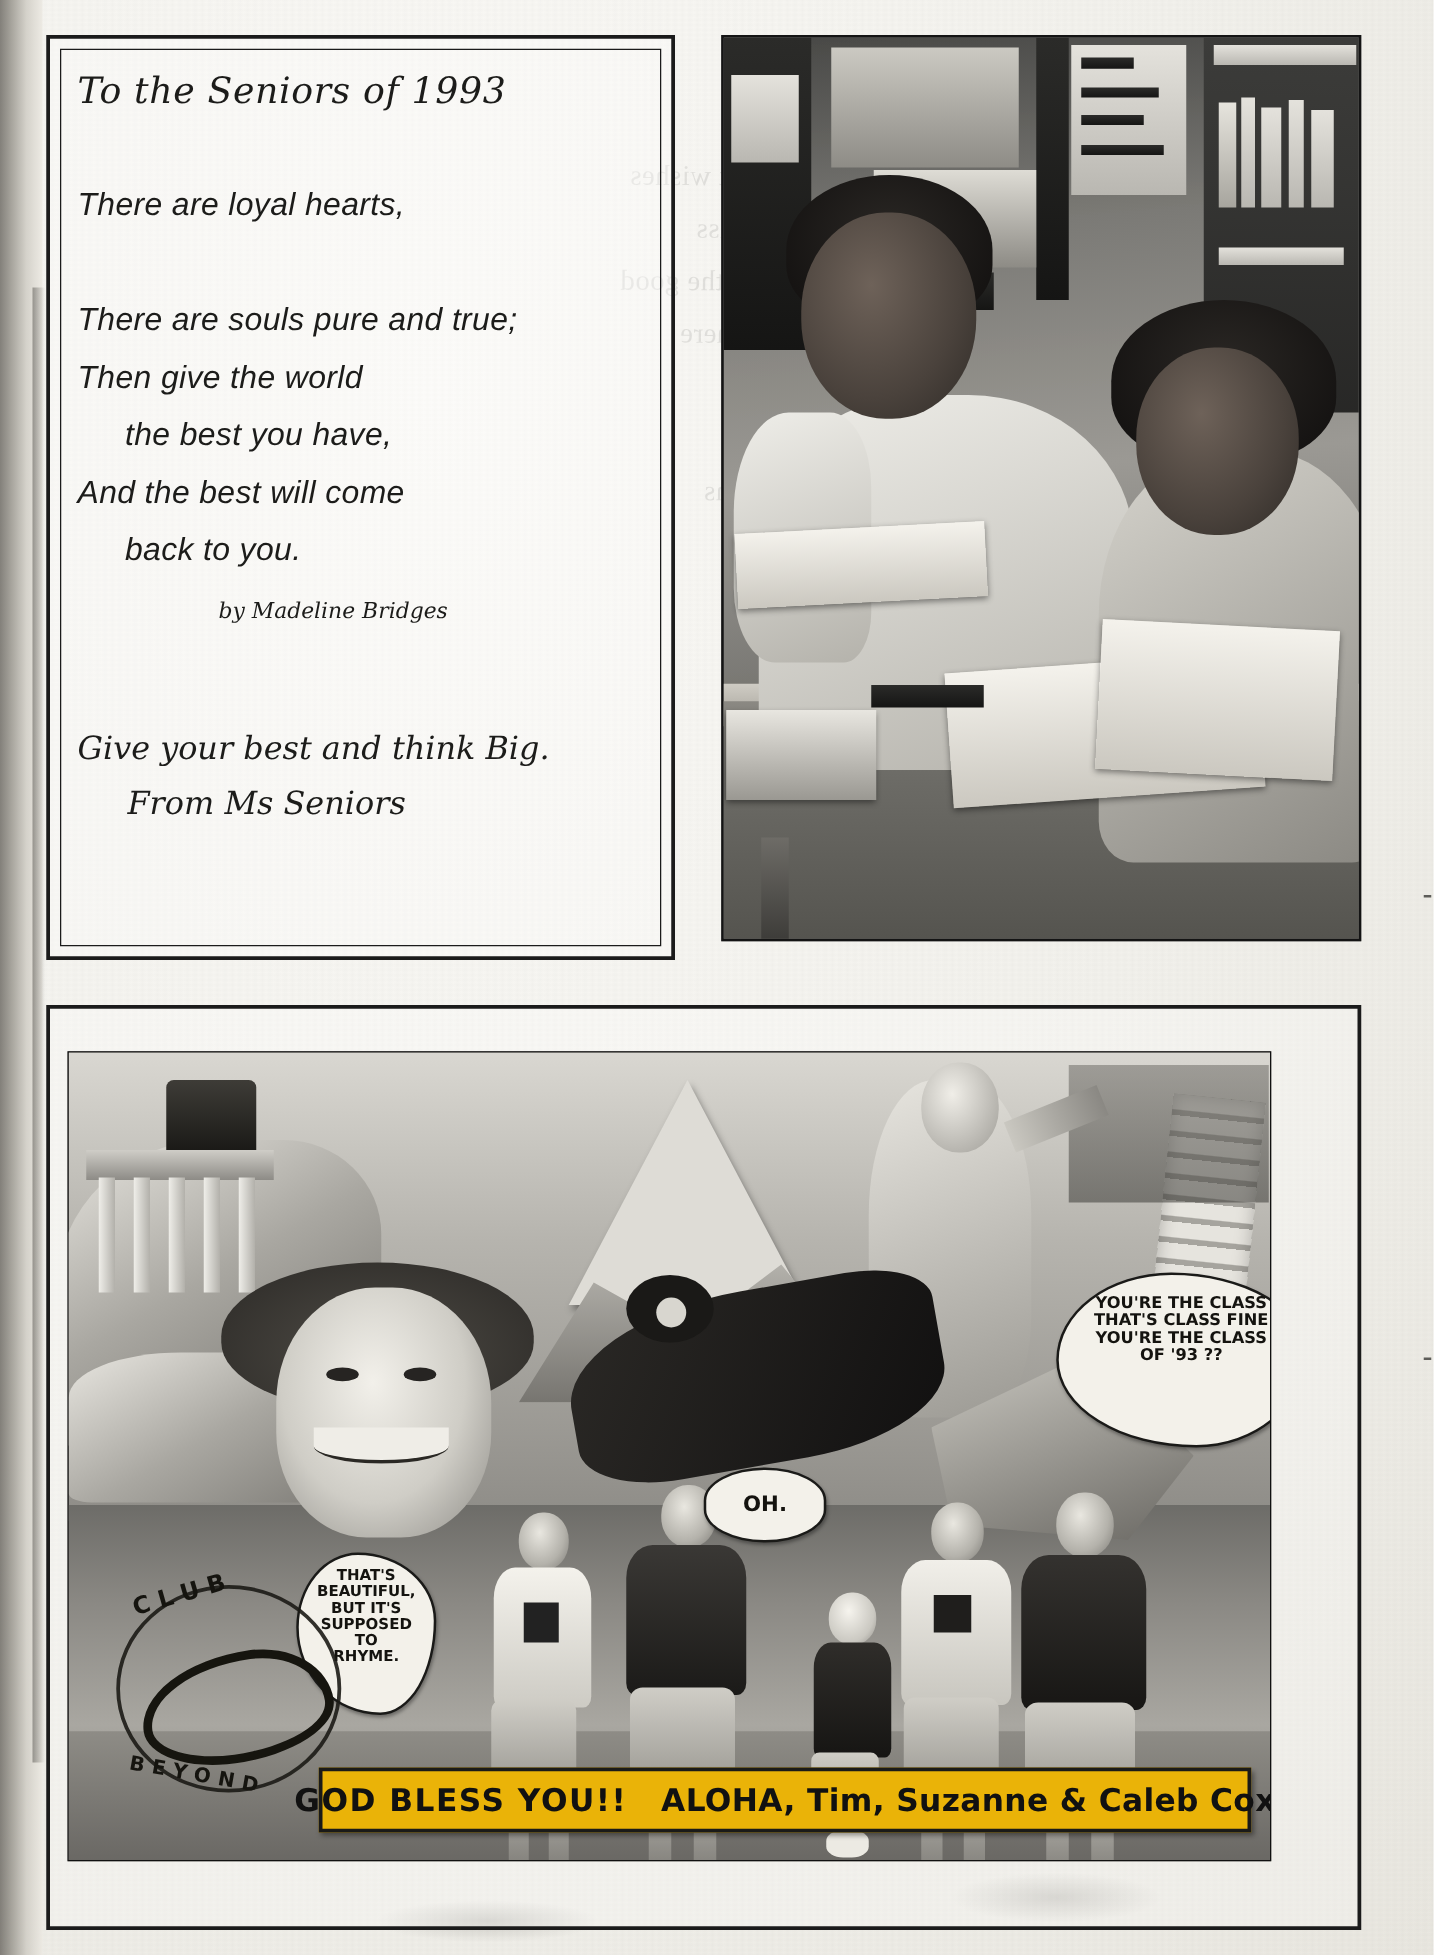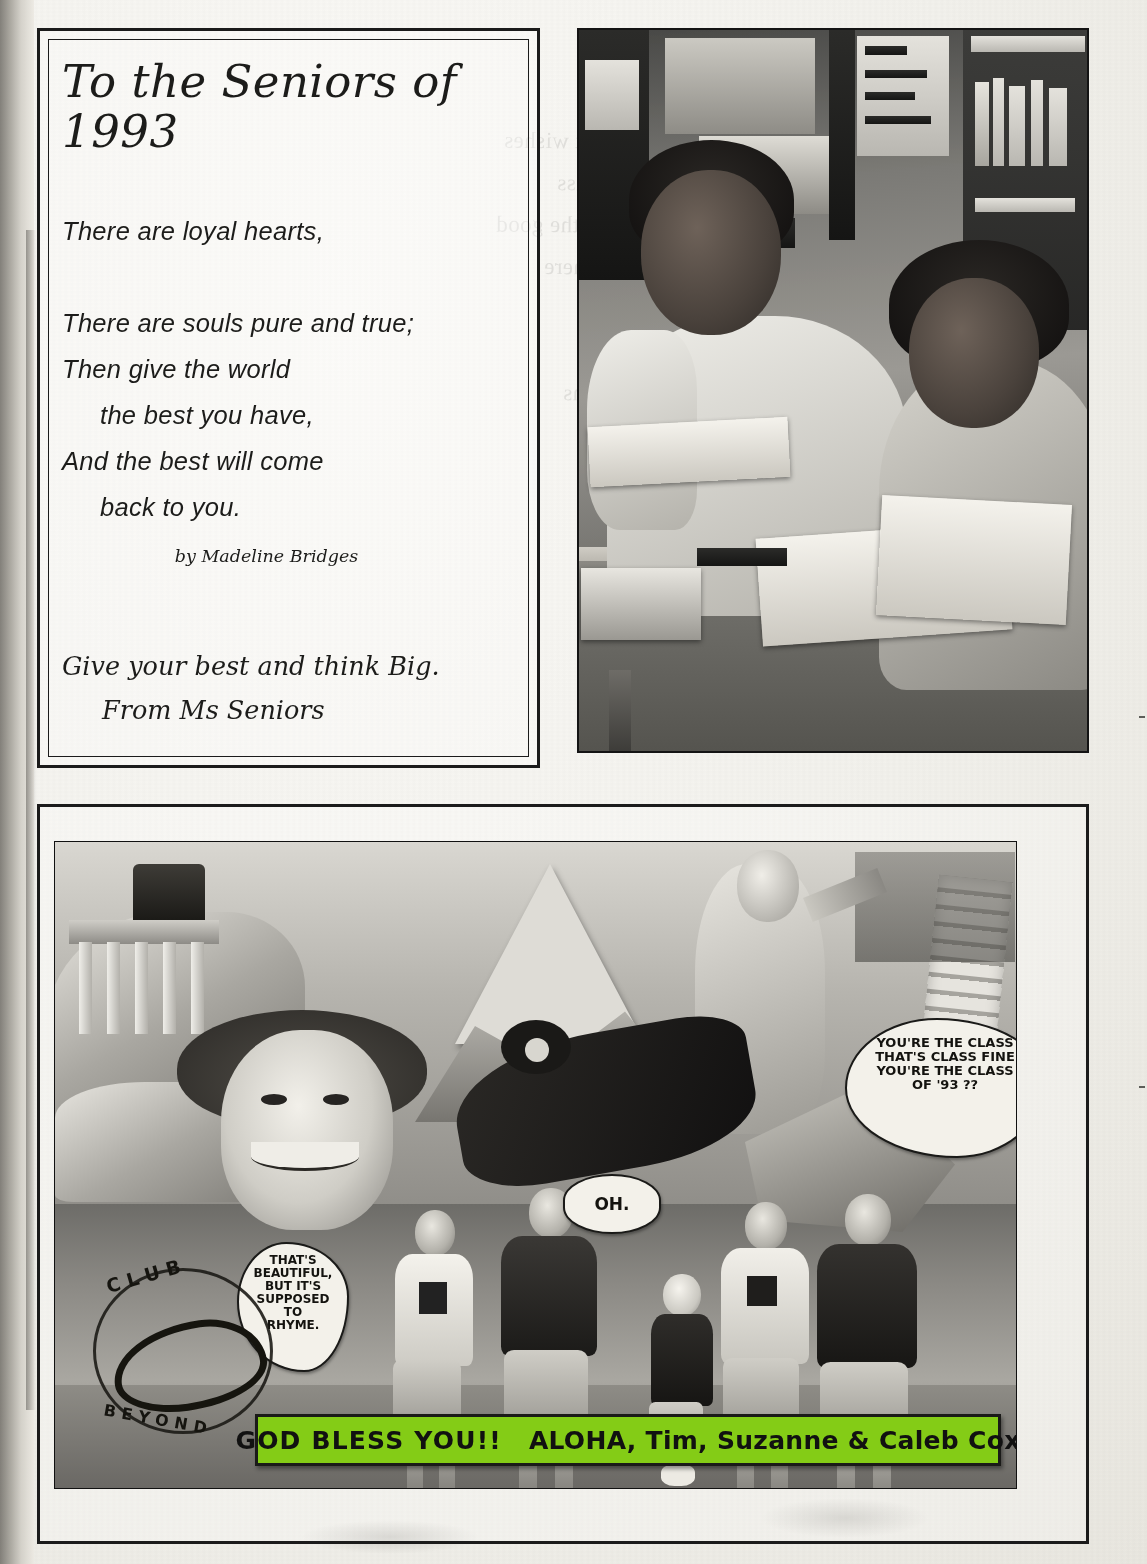--- a/index.html
+++ b/index.html
@@ -76,21 +76,21 @@
   }
   .poem-content {
     position: absolute;
     left: 22px; top: 26px;
     right: 20px;
     color: #1c1c1a;
   }
   .poem-title {
     font-family: "DejaVu Serif", serif;
     font-style: italic;
-    font-size: 45px;
+    font-size: 29px;
     line-height: 1.1;
     letter-spacing: .5px;
     margin-bottom: 52px;
   }
   .poem-lines {
     font-family: Liberation Sans, sans-serif;
     font-style: italic;
     font-size: 25.5px;
     line-height: 46px;
     letter-spacing: .3px;
@@ -308,21 +308,21 @@
     font-family: "DejaVu Sans", sans-serif;
     font-weight: bold;
     font-size: 19px;
     letter-spacing: 7px;
   }
 
   .banner {
     position: absolute;
     left: 200px; bottom: 22px;
     width: 740px; height: 46px;
-    background: #84cc16;
+    background: #eab308;
     border: 3px solid #1a1a18;
     display: flex;
     align-items: center;
     justify-content: center;
     box-shadow: 2px 3px 4px rgba(0,0,0,.4);
   }
   .banner-text {
     font-family: "DejaVu Sans", sans-serif;
     font-weight: bold;
     font-size: 25px;

